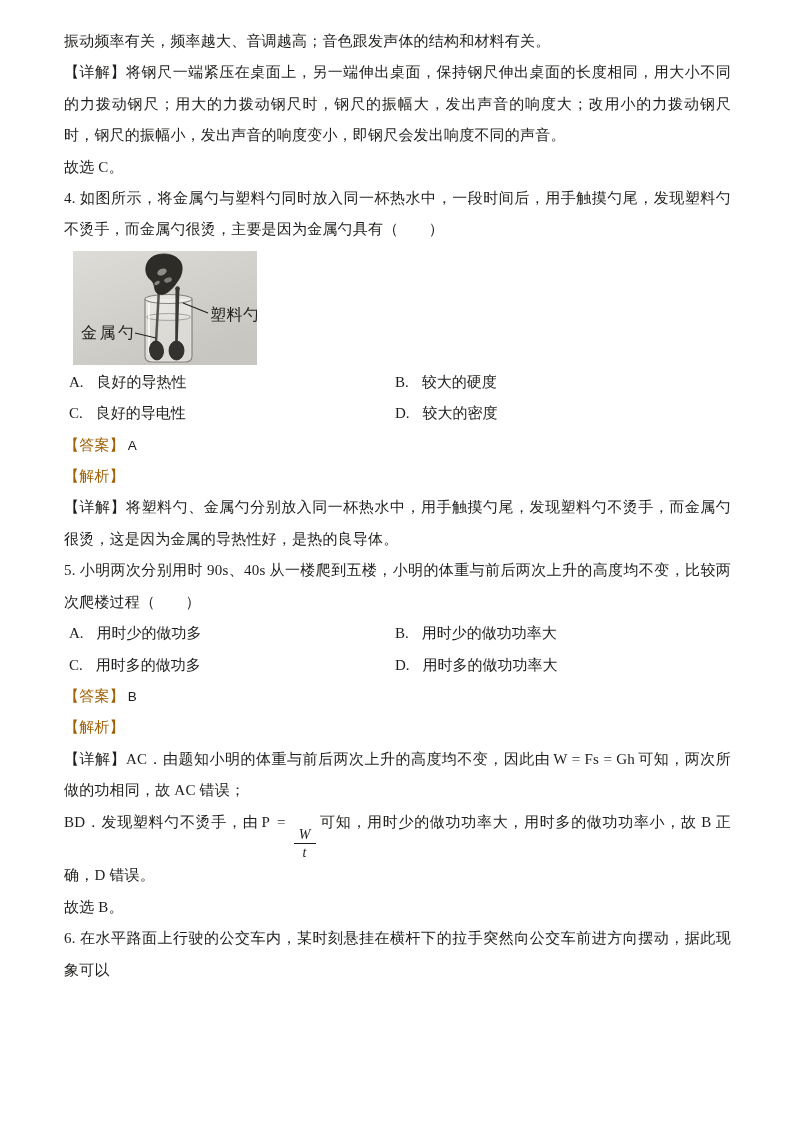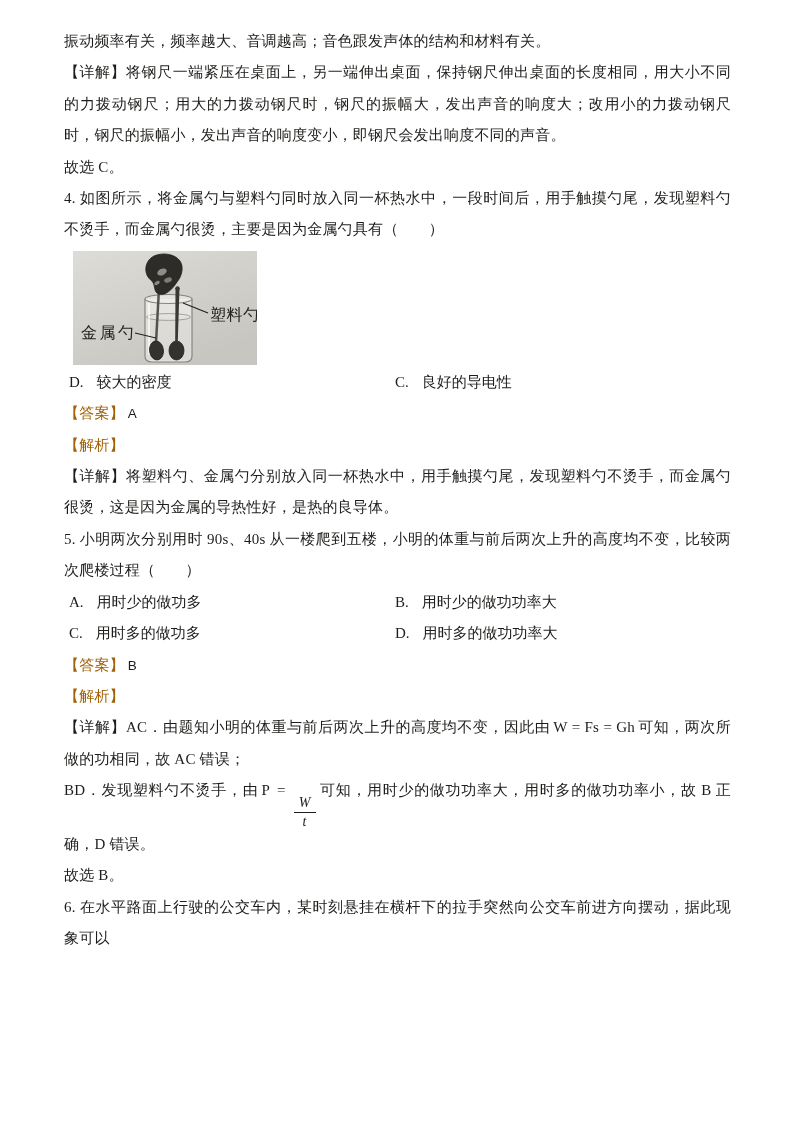--- a/index.html
+++ b/index.html
@@ -104,22 +104,26 @@
       <ellipse cx="103.5" cy="99.5" rx="7.5" ry="9.5" fill="#343230" stroke="#232220" stroke-width="0.8"></ellipse>
 
       <text x="8" y="87" font-size="16" letter-spacing="2.5" fill="#23211e" font-family="Liberation Serif, serif">金属勺</text>
       <line x1="62" y1="82" x2="83" y2="87" stroke="#23211e" stroke-width="1.2"></line>
       <text x="137" y="69" font-size="16" letter-spacing="0.5" fill="#23211e" font-family="Liberation Serif, serif">塑料勺</text>
       <line x1="135" y1="62" x2="110" y2="52" stroke="#23211e" stroke-width="1.2"></line>
     </svg>
   </div>
 
   <div class="opt-grid">
+    <div class="opt"><span class="key">A.</span><span>良好的导热性</span></div>
+    <div class="opt"><span class="key">B.</span><span>较大的硬度</span></div>
+  </div>
+  <div class="opt-grid">
+    <div class="opt"><span class="key">C.</span><span>良好的导电性</span></div>
     <div class="opt"><span class="key">D.</span><span>较大的密度</span></div>
-    <div class="opt"><span class="key">C.</span><span>良好的导电性</span></div>
   </div>
 
   <p class="para"><span class="label-blue">【答案】</span><span class="ans-letter">A</span></p>
   <p class="para"><span class="label-blue">【解析】</span></p>
   <p class="para">【详解】将塑料勺、金属勺分别放入同一杯热水中，用手触摸勺尾，发现塑料勺不烫手，而金属勺很烫，这是因为金属的导热性好，是热的良导体。</p>
 
   <p class="para">5. 小明两次分别用时 90s、40s 从一楼爬到五楼，小明的体重与前后两次上升的高度均不变，比较两次爬楼过程（　　）</p>
 
   <div class="opt-grid">
     <div class="opt"><span class="key">A.</span><span>用时少的做功多</span></div>

